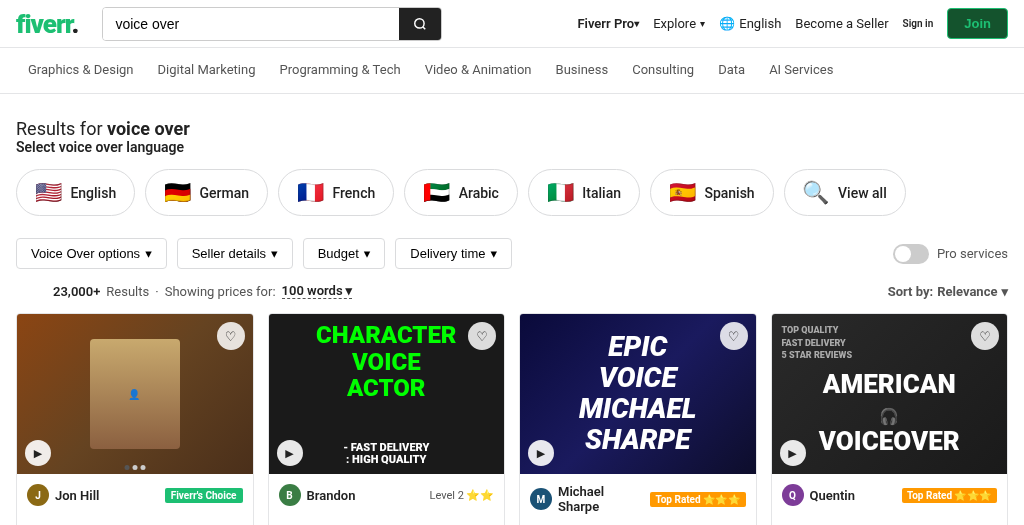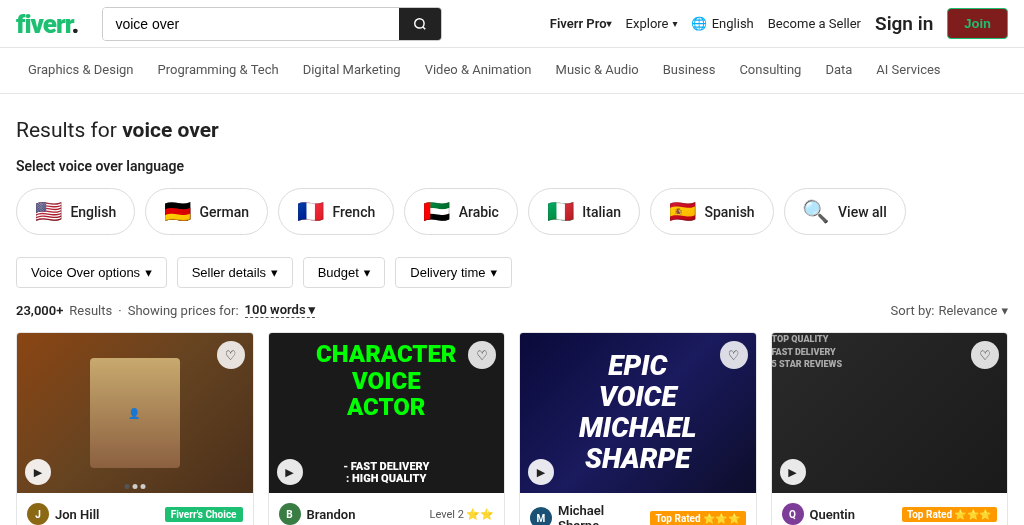--- a/index.html
+++ b/index.html
@@ -12,51 +12,51 @@
     .search-bar { display: flex; flex: 1; max-width: 340px; border: 1px solid #ccc; border-radius: 4px; overflow: hidden; }
     .search-bar input { flex: 1; padding: 8px 12px; border: none; outline: none; font-size: 14px; }
     .search-btn { background: #222; border: none; padding: 0 14px; cursor: pointer; color: #fff; display: flex; align-items: center; justify-content: center; }
     .header-right { display: flex; align-items: center; gap: 14px; margin-left: auto; }
     .fiverr-pro-btn { display: flex; align-items: center; gap: 0; font-size: 13px; font-weight: 600; cursor: pointer; white-space: nowrap; }
     .chevron { font-size: 10px; }
     .explore-btn { display: flex; align-items: center; gap: 4px; font-size: 13px; cursor: pointer; }
     .globe-icon { font-size: 13px; }
     .lang-btn { font-size: 13px; cursor: pointer; }
     .become-seller { font-size: 13px; cursor: pointer; white-space: nowrap; }
-    .sign-in { font-size: 19px; font-weight: 600; cursor: pointer; }
-    .join-btn { border: 1.5px solid #1dbf73; color: #1dbf73; background: #7f1d1d; padding: 7px 16px; border-radius: 4px; font-size: 13px; font-weight: 600; cursor: pointer; white-space: nowrap; }
+    .sign-in { font-size: 10px; font-weight: 600; cursor: pointer; }
+    .join-btn { border: 1.5px solid #1dbf73; color: #1dbf73; background: #14532d; padding: 7px 16px; border-radius: 4px; font-size: 13px; font-weight: 600; cursor: pointer; white-space: nowrap; }
 
     
     .nav { display: flex; align-items: center; padding: 0 16px; border-bottom: 1px solid #e4e5e7; gap: 0; overflow-x: auto; }
     .nav-item { padding: 14px 12px; font-size: 13px; color: #555; cursor: pointer; white-space: nowrap; border-bottom: 2px solid transparent; }
 
     
     .main { padding: 24px 16px 0; }
-    .results-title { font-size: 21px; font-weight: 400; margin-bottom: 16px; }
+    .results-title { font-size: 18px; font-weight: 400; }
     .results-title strong { font-weight: 700; }
     .language-label { font-size: 14px; font-weight: 600; margin-bottom: 14px; color: #222; }
 
     
     .language-pills { display: flex; gap: 10px; flex-wrap: wrap; margin-bottom: 22px; }
     .lang-pill { display: flex; align-items: center; gap: 8px; padding: 10px 18px; border: 1px solid #dadbdd; border-radius: 30px; cursor: pointer; font-size: 14px; font-weight: 500; background: #fff; white-space: nowrap; }
     .flag { font-size: 22px; }
 
     
     .filters { display: flex; align-items: center; gap: 10px; margin-bottom: 14px; }
     .filter-btn { display: flex; align-items: center; gap: 5px; padding: 7px 14px; border: 1px solid #dadbdd; border-radius: 4px; font-size: 13px; cursor: pointer; background: #fff; }
     .pro-toggle { margin-left: auto; display: flex; align-items: center; gap: 8px; font-size: 13px; color: #555; }
     .toggle-track { width: 36px; height: 20px; background: #ccc; border-radius: 10px; position: relative; cursor: pointer; }
     .toggle-thumb { width: 16px; height: 16px; background: #fff; border-radius: 50%; position: absolute; top: 2px; left: 2px; transition: left 0.2s; }
 
     
     .results-bar { display: flex; align-items: center; margin-bottom: 14px; font-size: 13px; color: #555; gap: 6px; }
-    .results-bar strong { color: #222; font-weight: 600; }
+    .results-bar strong { color: #222; font-weight: 600; margin-left: 37px; }
     .words-btn { display: flex; align-items: center; gap: 3px; color: #222; font-weight: 600; cursor: pointer; border-bottom: 1px dashed #555; }
     .sort-right { margin-left: auto; display: flex; align-items: center; gap: 4px; font-size: 13px; }
-    .sort-right span { font-weight: 400; }
+    .sort-right span { font-weight: 700; }
 
     
     .cards { display: grid; grid-template-columns: repeat(4, 1fr); gap: 14px; padding-bottom: 20px; }
     .card { border: 1px solid #e4e5e7; border-radius: 4px; overflow: hidden; cursor: pointer; }
     .card-img { position: relative; height: 160px; background: #555; overflow: hidden; }
     .card-img-bg { width: 100%; height: 100%; object-fit: cover; display: flex; align-items: center; justify-content: center; font-size: 28px; font-weight: 900; color: #fff; text-align: center; line-height: 1.1; }
     .card-img-bg.card1 { background: linear-gradient(135deg, #8b4513 0%, #654321 50%, #4a2f1a 100%); }
     .card-img-bg.card2 { background: #1a1a1a; color: #00ff00; font-size: 22px; }
     .card-img-bg.card3 { background: linear-gradient(135deg, #0a0a3a 0%, #1a1a5e 50%, #0d0d2b 100%); color: #fff; font-style: italic; }
     .card-img-bg.card4 { background: linear-gradient(135deg, #2a2a2a 0%, #1a1a1a 100%); }
@@ -73,21 +73,21 @@
     .badge { font-size: 10px; font-weight: 700; padding: 2px 6px; border-radius: 2px; }
     .badge-choice { background: #1dbf73; color: #fff; }
     .badge-level { color: #555; font-size: 11px; }
     .badge-rated { background: #ff9900; color: #fff; font-size: 10px; padding: 2px 5px; border-radius: 2px; }
     .stars { color: #ff9900; font-size: 10px; }
     .dot-nav { display: flex; gap: 3px; margin-top: 6px; }
     .dot { width: 5px; height: 5px; border-radius: 50%; background: #ccc; }
     .dot.active { background: #555; }
 
     .card-img-text { display: flex; flex-direction: column; align-items: center; justify-content: center; width: 100%; height: 100%; text-align: center; padding: 10px; gap: 20px; }
-    .card4-inner { display: flex; flex-direction: column; align-items: flex-start; justify-content: space-between; height: 100%; width: 100%; }
+    .card4-inner { display: flex; flex-direction: column; align-items: flex-start; justify-content: space-between; height: 100%; width: 100%; padding: 10px; }
     .card4-top { font-size: 9px; color: #aaa; text-align: left; line-height: 1.4; }
     .card4-main { font-size: 26px; font-weight: 900; color: #fff; text-align: center; width: 100%; }
     .card4-bottom { font-size: 9px; color: #aaa; text-align: left; }
     .card2-text { color: #00ff00; font-size: 24px; font-weight: 900; line-height: 1.1; text-align: center; }
     .card2-sub { color: #fff; font-size: 11px; text-align: center; margin-top: 20px; }
     .card3-text { color: #fff; font-size: 28px; font-weight: 900; line-height: 1.1; text-align: center; }
   </style>
 </head>
 <body>
 
@@ -118,24 +118,23 @@
       <span class="lang-btn">English</span>
     </div>
     <span class="become-seller">Become a Seller</span>
     <span class="sign-in">Sign in</span>
     <button class="join-btn">Join</button>
   </div>
 </div>
 
 <nav class="nav">
   <span class="nav-item">Graphics &amp; Design</span>
+  <span class="nav-item">Digital Marketing</span>
   <span class="nav-item">Programming &amp; Tech</span>
-  <span class="nav-item">Digital Marketing</span>
   <span class="nav-item">Video &amp; Animation</span>
-  <span class="nav-item">Music &amp; Audio</span>
   <span class="nav-item">Business</span>
   <span class="nav-item">Consulting</span>
   <span class="nav-item">Data</span>
   <span class="nav-item">AI Services</span>
 </nav>
 
 <div class="main">
   <div class="results-title">
     <span>Results for</span> <strong>voice over</strong>
   </div>
@@ -183,20 +182,26 @@
       <span>▾</span>
     </button>
     <button class="filter-btn">
       <span>Budget</span>
       <span>▾</span>
     </button>
     <button class="filter-btn">
       <span>Delivery time</span>
       <span>▾</span>
     </button>
+    <div class="pro-toggle">
+      <div class="toggle-track">
+        <div class="toggle-thumb"></div>
+      </div>
+      <span>Pro services</span>
+    </div>
   </div>
 
   <div class="results-bar">
     <strong>23,000+</strong>
     <span>Results</span>
     <span>·</span>
     <span>Showing prices for:</span>
     <span class="words-btn">
       <span>100 words</span>
       <span>▾</span>
@@ -276,20 +281,21 @@
         </div>
 
       </div>
     </div>
 
     <div class="card">
       <div class="card-img">
         <div class="card-img-bg card4">
           <div class="card4-inner">
             <div class="card4-top">TOP QUALITY<br>FAST DELIVERY<br>5 STAR REVIEWS</div>
+            <div class="card4-main">AMERICAN<br><span style="color:#ff6600;font-size:16px;">🎧</span><br>VOICEOVER</div>
             <div class="card4-bottom"></div>
           </div>
         </div>
         <div class="heart-btn">♡</div>
         <div class="play-btn">▶</div>
       </div>
       <div class="card-body">
         <div class="card-user">
           <div class="avatar av4">Q</div>
           <span class="seller-name">Quentin</span>

